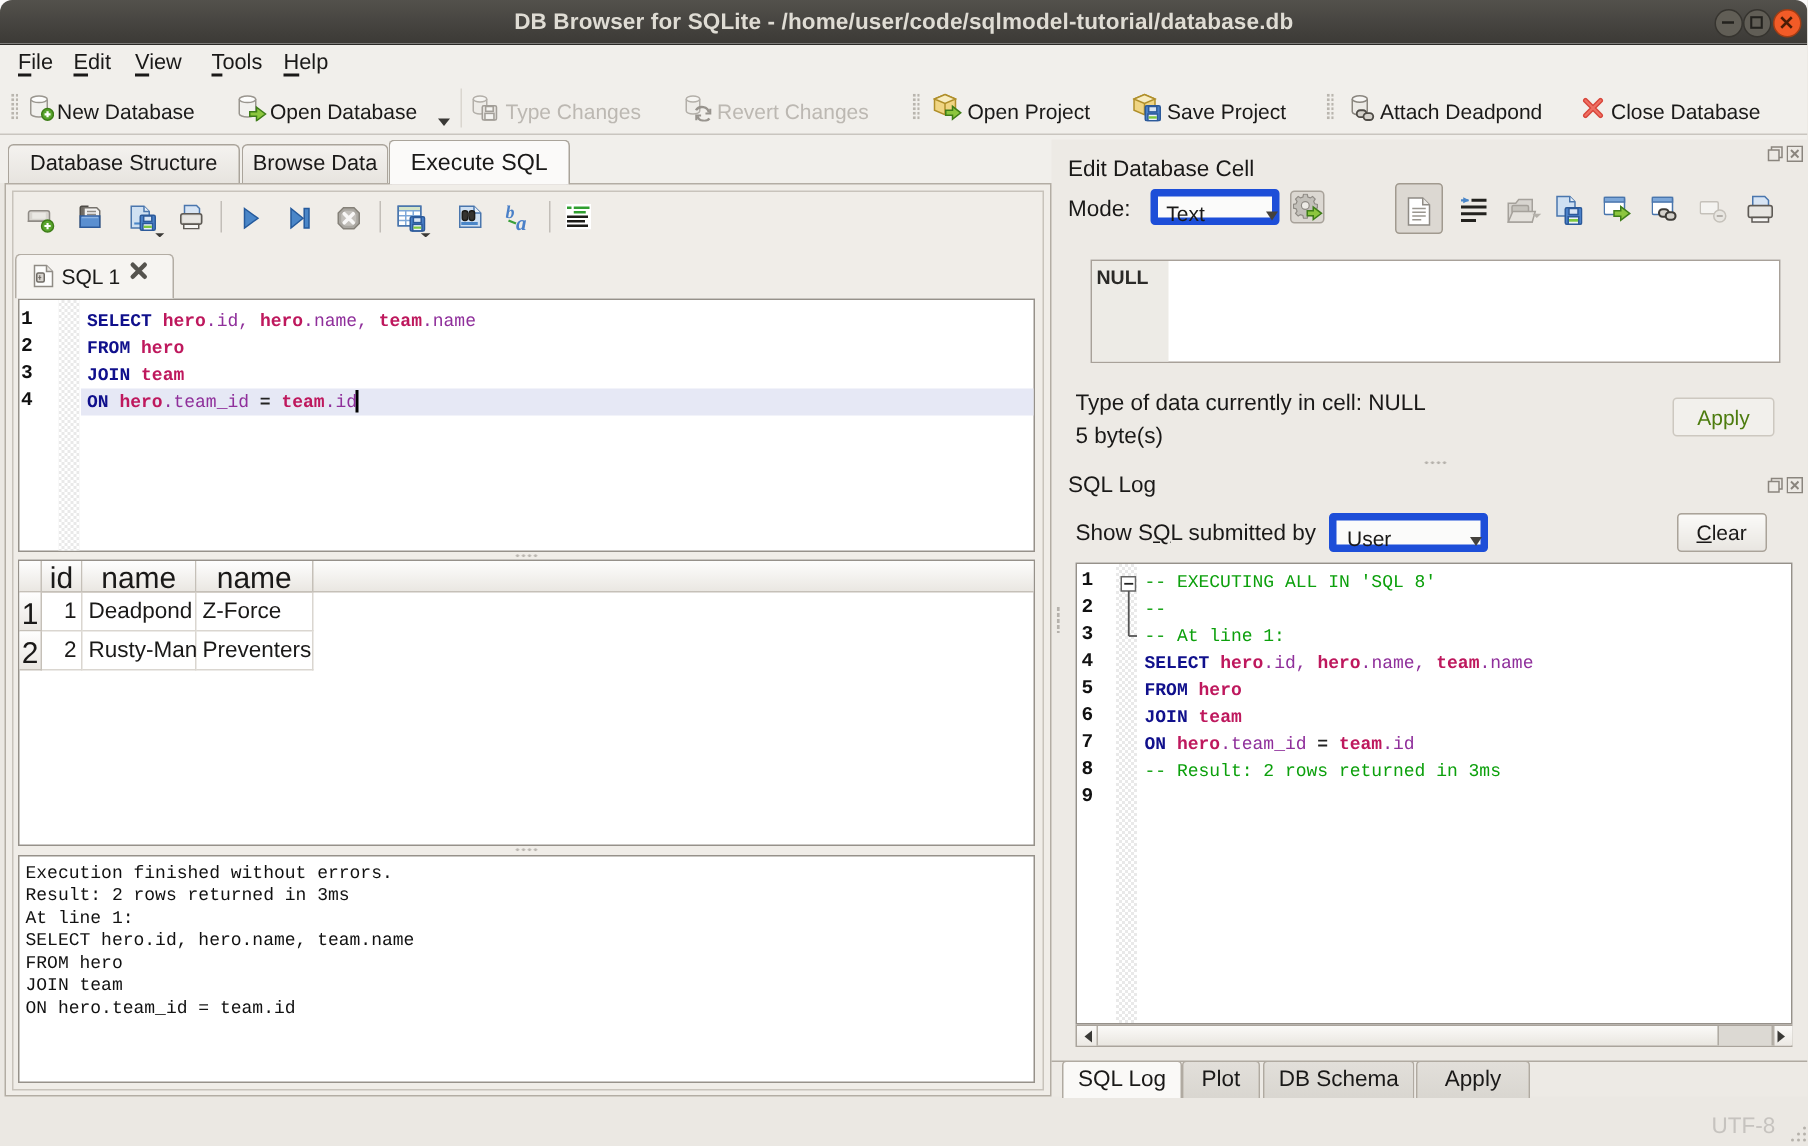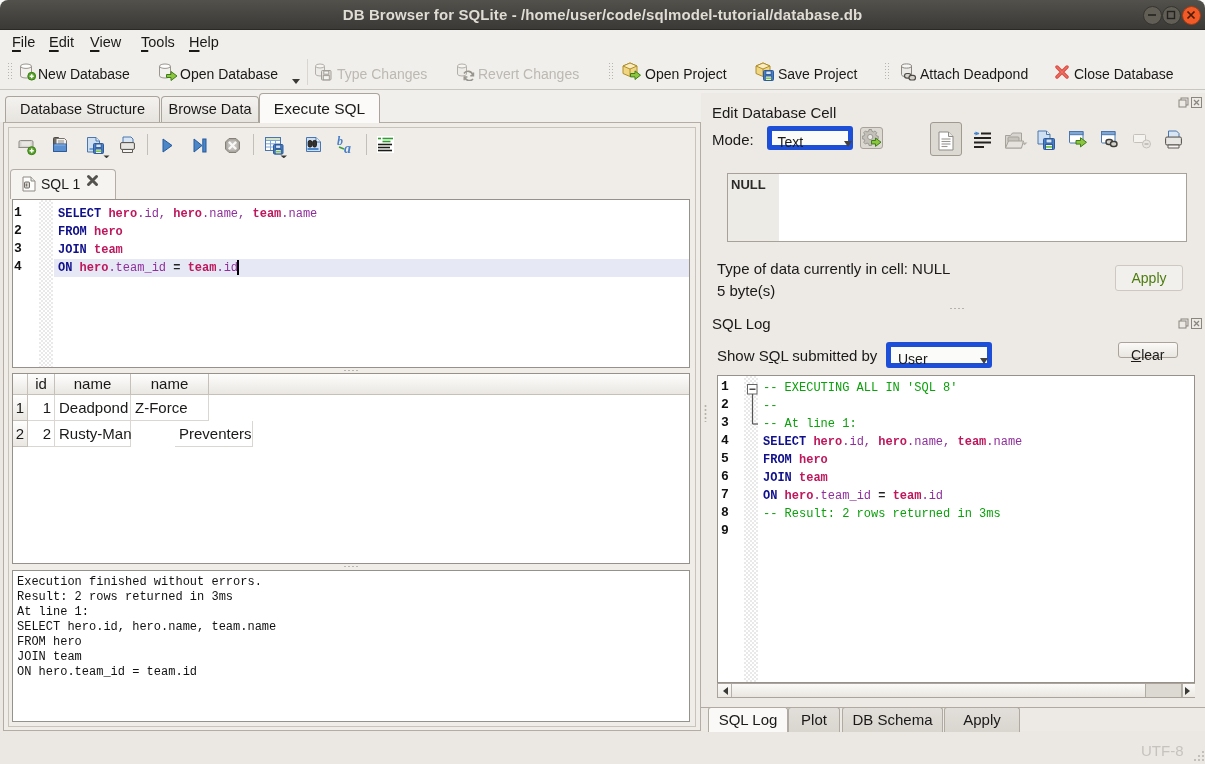--- a/index.html
+++ b/index.html
@@ -57,21 +57,21 @@
 .tbl { color:#be185d; }
 .idn { color:#8f2f9b; font-weight:normal; }
 .opr { color:#222; }
 #curline { left:54px; top:258.5px; width:635px; height:18px; background:#e6e8f5; }
 #cursor { left:237px; top:260px; width:2px; height:15px; background:#000; }
 .foldmargin { background-image:conic-gradient(#e9e9e9 25%, #fff 0 50%, #e9e9e9 0 75%, #fff 0); background-size:4px 4px; }
 
 
 #grid { left:12px; top:373px; width:678px; height:191px; }
 #gridheadbg { left:13px; top:374px; width:676px; height:21px; background:linear-gradient(#fdfdfc,#eae7e2); border-bottom:1px solid #c5c0b8; }
-.gh { background:linear-gradient(#fefefe,#eae7e2); border-right:1px solid #c5c0b8; border-bottom:1px solid #c5c0b8; font-size:15px; text-align:center; padding-top:1px; height:21px; }
+.gh { background:linear-gradient(#fefefe,#eae7e2); border-right:1px solid #c5c0b8; border-bottom:1px solid #c5c0b8; font-size:20px; text-align:center; padding-top:1px; height:21px; }
 .gc { font-size:15px; border-right:1px solid #dad6d0; border-bottom:1px solid #dad6d0; height:26px; padding-top:4px; white-space:nowrap; }
 
 
 #msgbox { left:12px; top:570px; width:678px; height:152px; }
 #msgtext { left:17px; top:575px; font-size:12px; line-height:14.95px; color:#111; white-space:pre; }
 
 
 .docktitle { font-size:15px; color:#1a1918; }
 .label15 { font-size:15px; white-space:nowrap; }
 .combo { background:linear-gradient(#fcfbf9,#edeae5); border:5px solid #1d4ed8; border-radius:3px; font-size:15px; }
@@ -320,21 +320,21 @@
 <div class="gh abs" style="left:28px;top:374px;width:27px;">id</div>
 <div class="gh abs" style="left:55px;top:374px;width:76px;">name</div>
 <div class="gh abs" style="left:131px;top:374px;width:78px;">name</div>
 <div class="gh abs" style="left:13px;top:395px;width:15px;height:26px;padding-top:4px;">1</div>
 <div class="gc abs" style="left:28px;top:395px;width:27px;text-align:right;padding-right:3px;">1</div>
 <div class="gc abs" style="left:55px;top:395px;width:76px;padding-left:4px;">Deadpond</div>
 <div class="gc abs" style="left:131px;top:395px;width:78px;padding-left:4px;">Z-Force</div>
 <div class="gh abs" style="left:13px;top:421px;width:15px;height:26px;padding-top:4px;">2</div>
 <div class="gc abs" style="left:28px;top:421px;width:27px;text-align:right;padding-right:3px;">2</div>
 <div class="gc abs" style="left:55px;top:421px;width:76px;padding-left:4px;">Rusty-Man</div>
-<div class="gc abs" style="left:131px;top:421px;width:78px;padding-left:4px;margin-left:44px;">Preventers</div>
+<div class="gc abs" style="left:131px;top:421px;width:78px;padding-left:4px;">Preventers</div>
 
 <div id="msgbox" class="abs box"></div>
 <div id="msgtext" class="abs mono">Execution finished without errors.
 Result: 2 rows returned in 3ms
 At line 1:
 SELECT hero.id, hero.name, team.name
 FROM hero
 JOIN team
 ON hero.team_id = team.id</div>
 
@@ -437,21 +437,21 @@
   </svg>
 <svg class="abs dkbtn" style="left:1191px;top:318px;" viewBox="0 0 11 11">
     <rect x="0.5" y="0.5" width="10" height="10" fill="none" stroke="#8a857e"></rect>
     <path d="M3 3 L8 8 M8 3 L3 8" stroke="#8a857e" stroke-width="1.3"></path>
   </svg>
 <div class="label15 abs" style="left:717px;top:347px;">Show S<u>Q</u>L submitted by</div>
 <div class="combo abs" style="left:886px;top:342px;width:106px;height:26px;background:#fbfbfa;">
   <span class="abs" style="left:7px;top:3.5px;font-size:14px;">User</span>
   <span class="arr" style="left:89px;top:10.5px;"></span>
 </div>
-<div class="btn abs" style="left:1117.5px;top:342px;width:60.5px;height:16px;padding-top:3.5px;font-size:14px;"><u>C</u>lear</div>
+<div class="btn abs" style="left:1117.5px;top:342px;width:60.5px;height:26px;padding-top:3.5px;font-size:14px;"><u>C</u>lear</div>
 
 <div id="logbox" class="abs box"></div>
 <div class="abs foldmargin" style="left:744px;top:376px;width:14px;height:306px;"></div>
 <div class="lognum mono abs" style="top:379.4px;">1</div>
 <div class="lognum mono abs" style="top:397.3px;">2</div>
 <div class="lognum mono abs" style="top:415.3px;">3</div>
 <div class="lognum mono abs" style="top:433.3px;">4</div>
 <div class="lognum mono abs" style="top:451.2px;">5</div>
 <div class="lognum mono abs" style="top:469.2px;">6</div>
 <div class="lognum mono abs" style="top:487.1px;">7</div>

